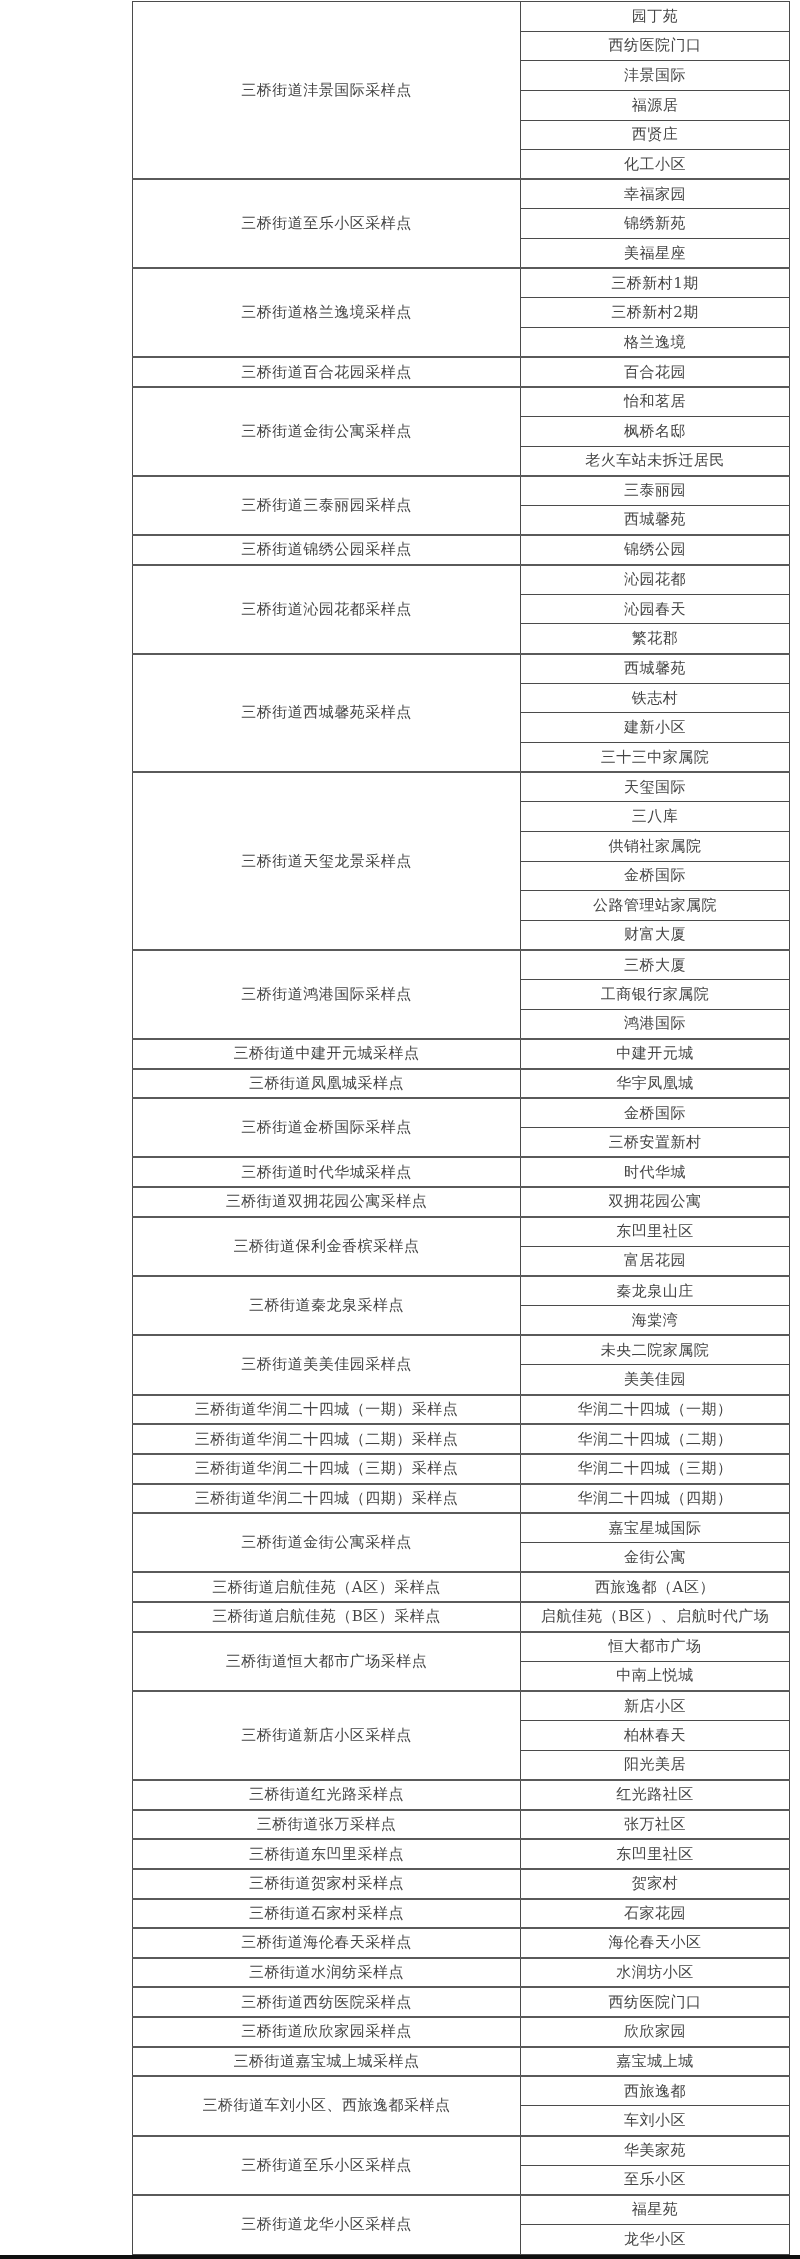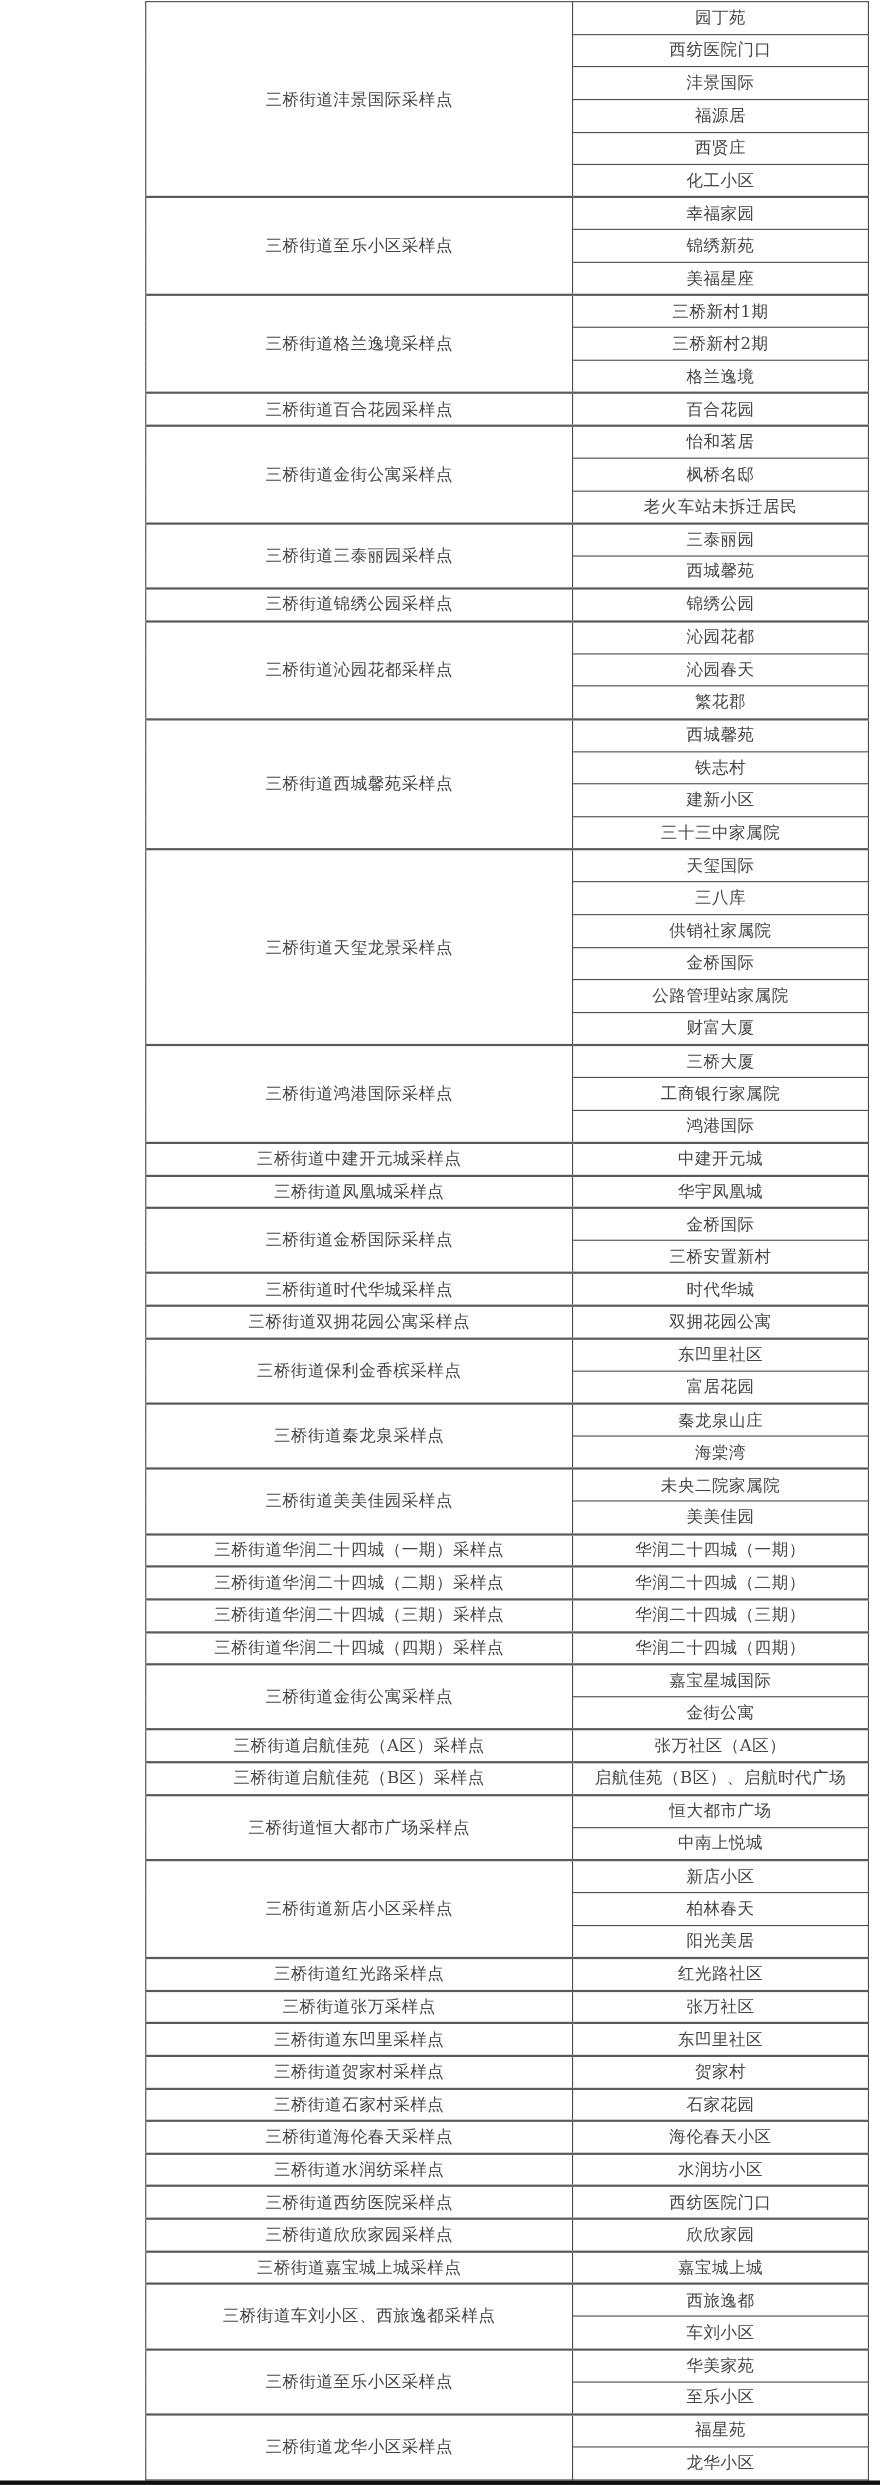--- a/index.html
+++ b/index.html
@@ -241,21 +241,21 @@
         </tr>
         <tr class="group-start">
           <td rowspan="2">三桥街道金街公寓采样点</td>
           <td>嘉宝星城国际</td>
         </tr>
         <tr>
           <td>金街公寓</td>
         </tr>
         <tr class="group-start">
           <td rowspan="1">三桥街道启航佳苑（A区）采样点</td>
-          <td>张万社区（A区）</td>
+          <td>西旅逸都（A区）</td>
         </tr>
         <tr class="group-start">
           <td rowspan="1">三桥街道启航佳苑（B区）采样点</td>
           <td>启航佳苑（B区）、启航时代广场</td>
         </tr>
         <tr class="group-start">
           <td rowspan="2">三桥街道恒大都市广场采样点</td>
           <td>恒大都市广场</td>
         </tr>
         <tr>

